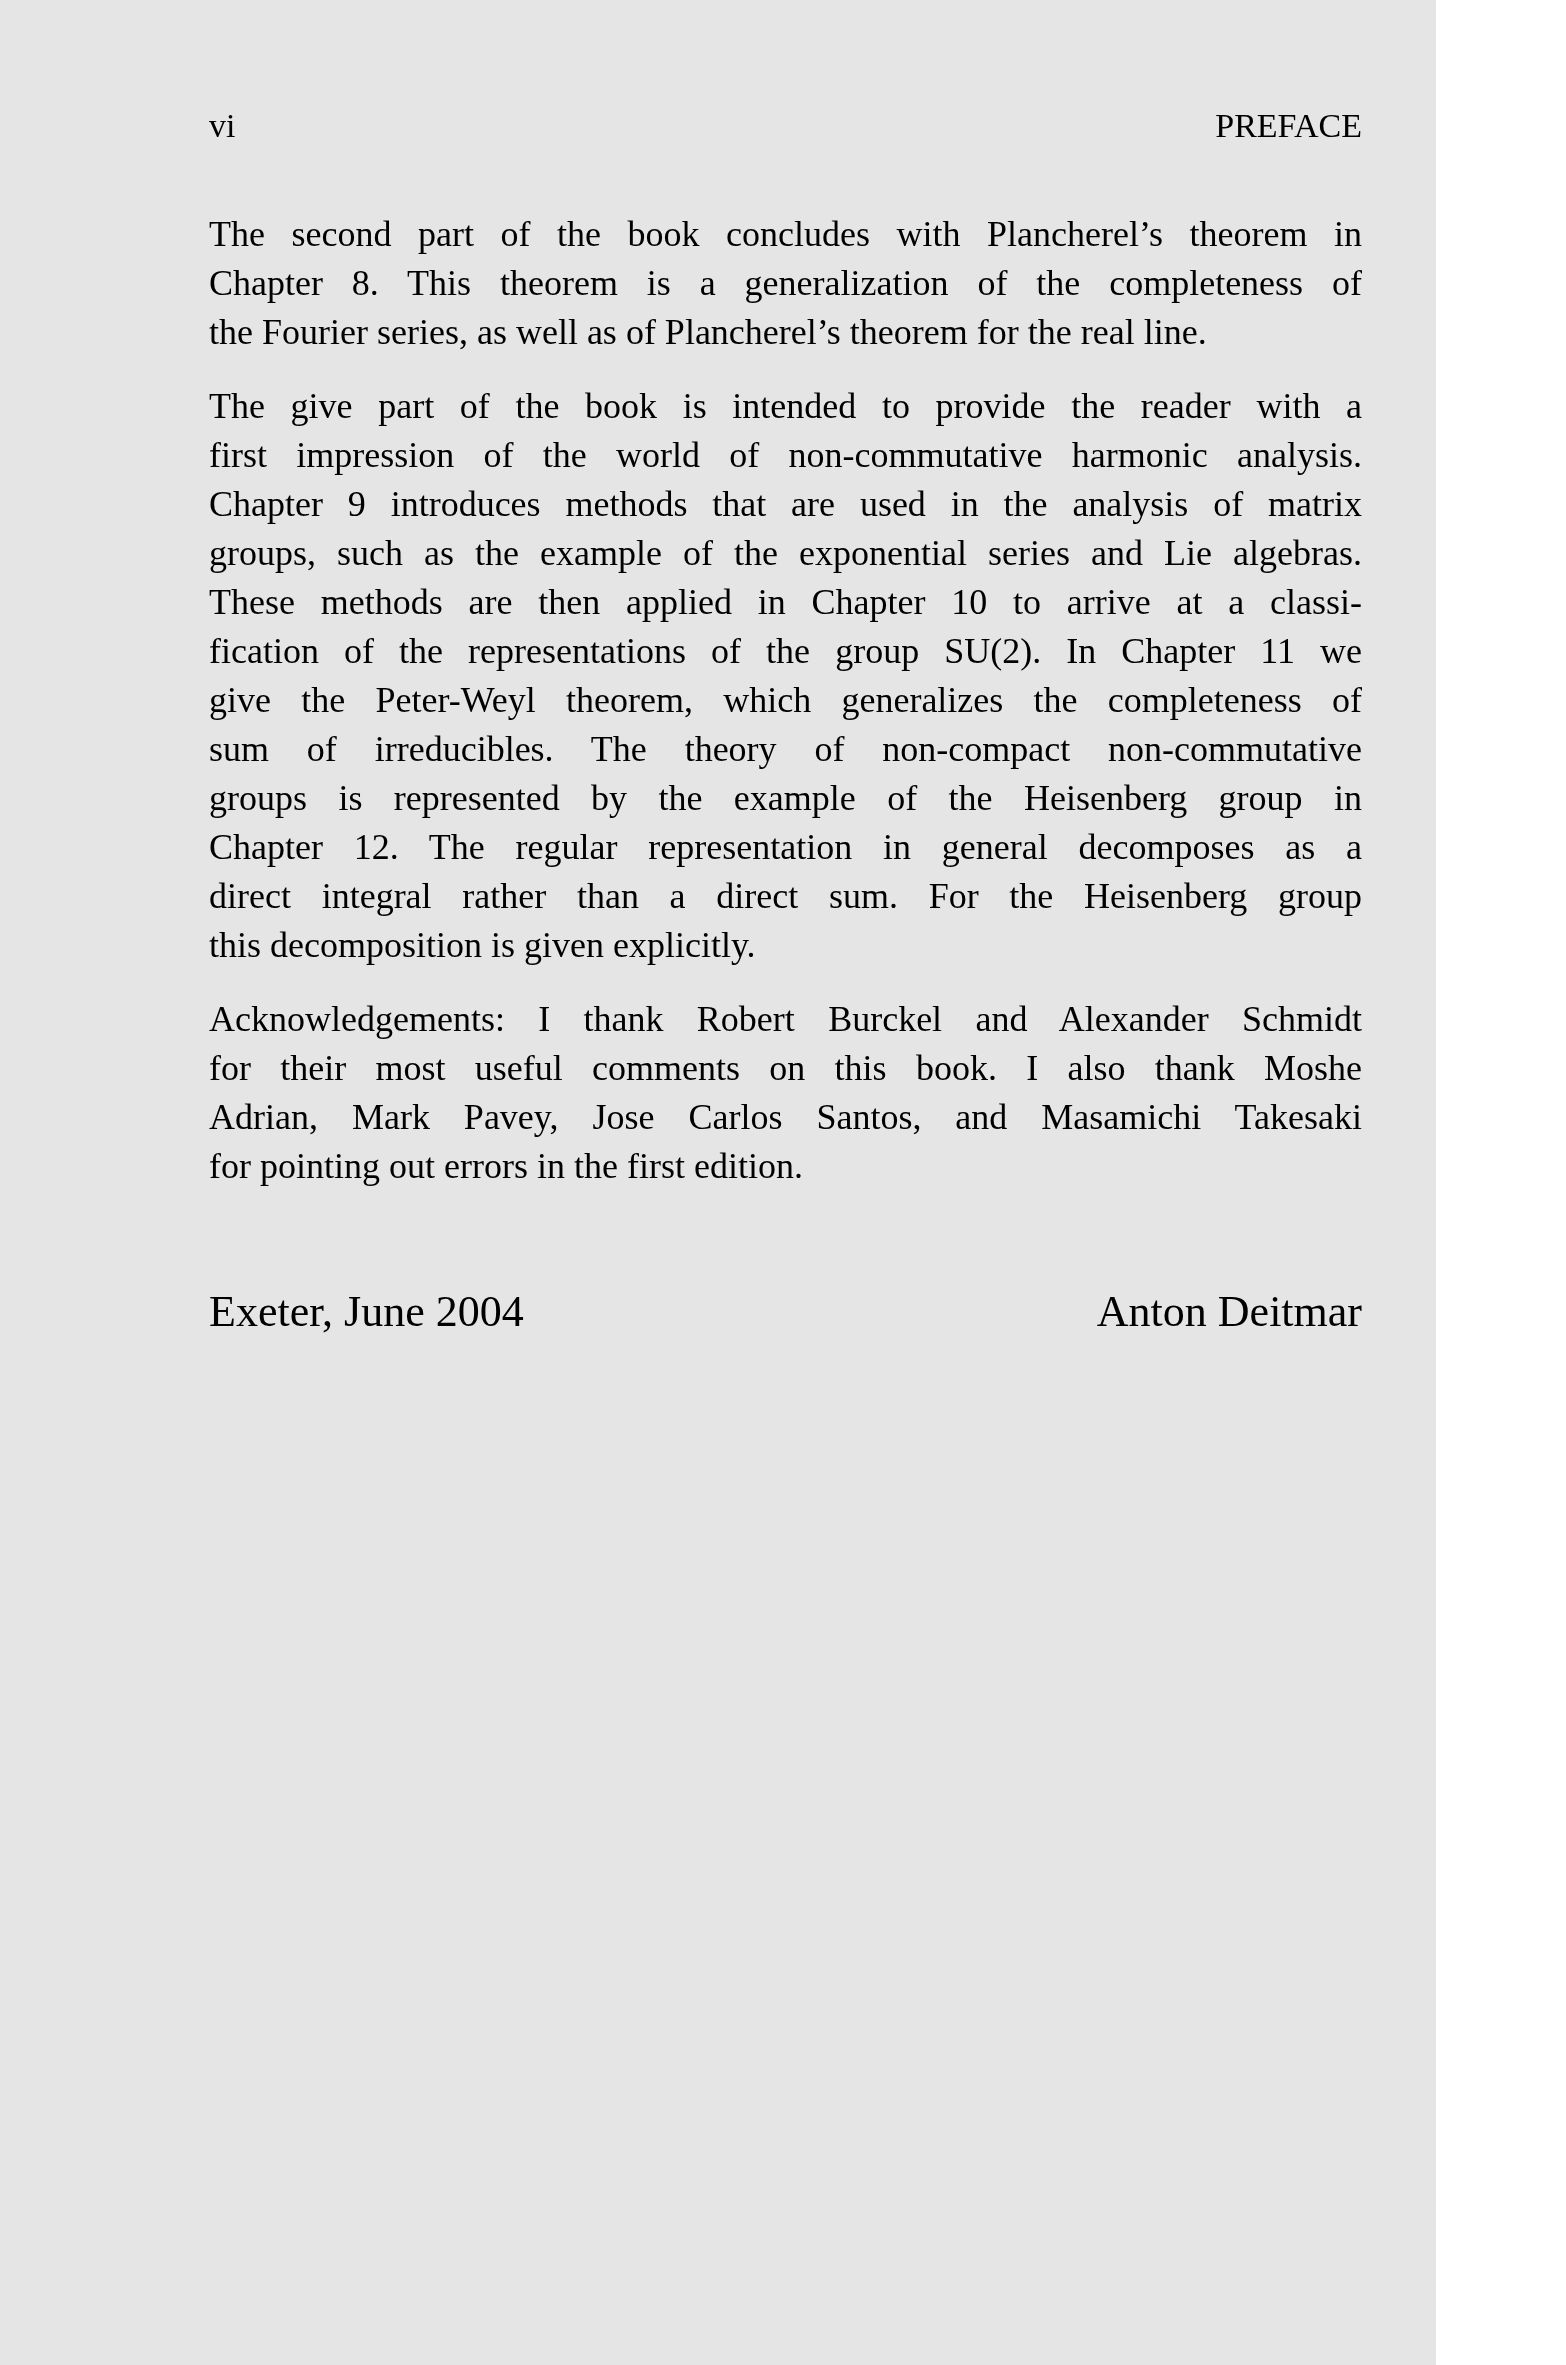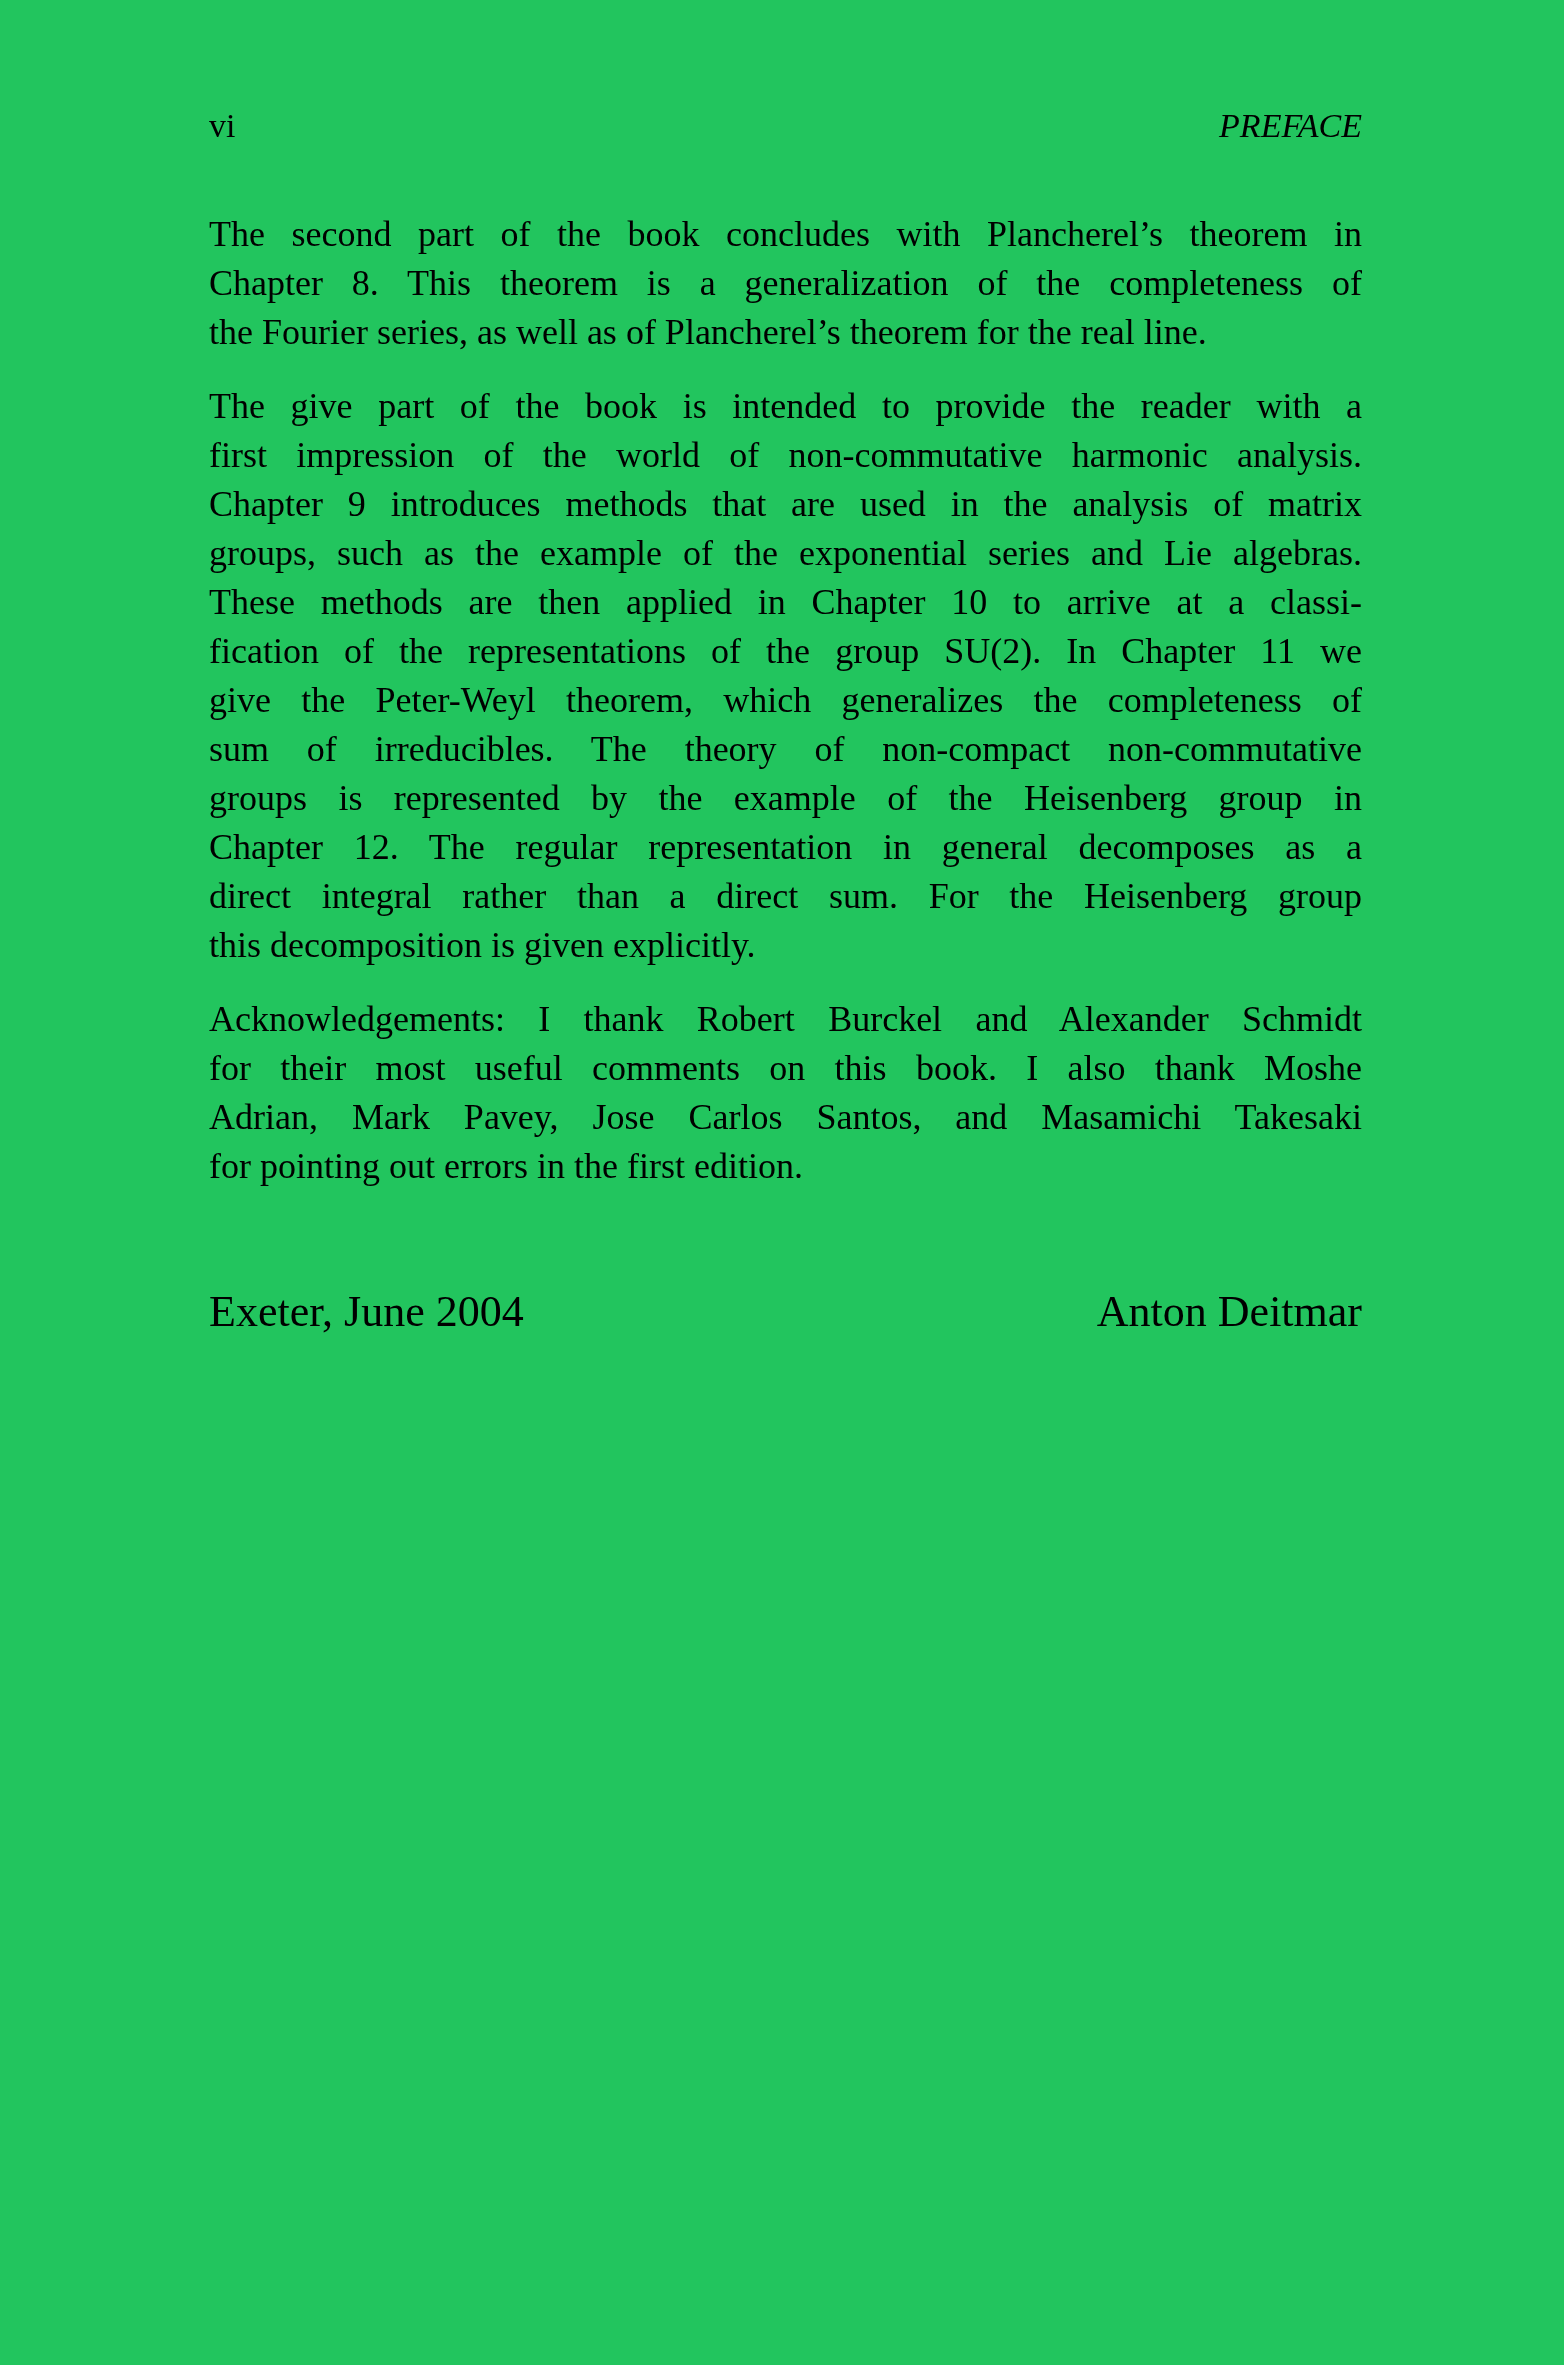--- a/index.html
+++ b/index.html
@@ -2,23 +2,23 @@
 <html style="font-size:13.6px"><head>
 <meta charset="utf-8">
 <style>
   html, body {
     margin: 0;
     padding: 0;
     background: #ffffff;
   }
   .page {
     position: relative;
-    width: 1564px;
+    width: 1436px;
     height: 2366px;
-    background: #22c55e;
+    background: #e5e5e5;
     color: #000000;
     font-family: "Liberation Serif", "DejaVu Serif", serif;
     overflow: hidden;
   }
   .content {
     position: absolute;
     left: 209px;
     top: 101px;
     width: 1153px;
   }
@@ -27,21 +27,20 @@
     justify-content: space-between;
     align-items: baseline;
     font-size: 34px;
     line-height: 49px;
     margin-bottom: 60px;
   }
   .running-header .page-num {
     font-style: normal;
   }
   .running-header .header-title {
-    font-style: italic;
   }
   .body-text {
     font-size: 36px;
     line-height: 49px;
   }
   .paragraph + .paragraph {
     margin-top: 25px;
   }
   .line {
     text-align: justify;

